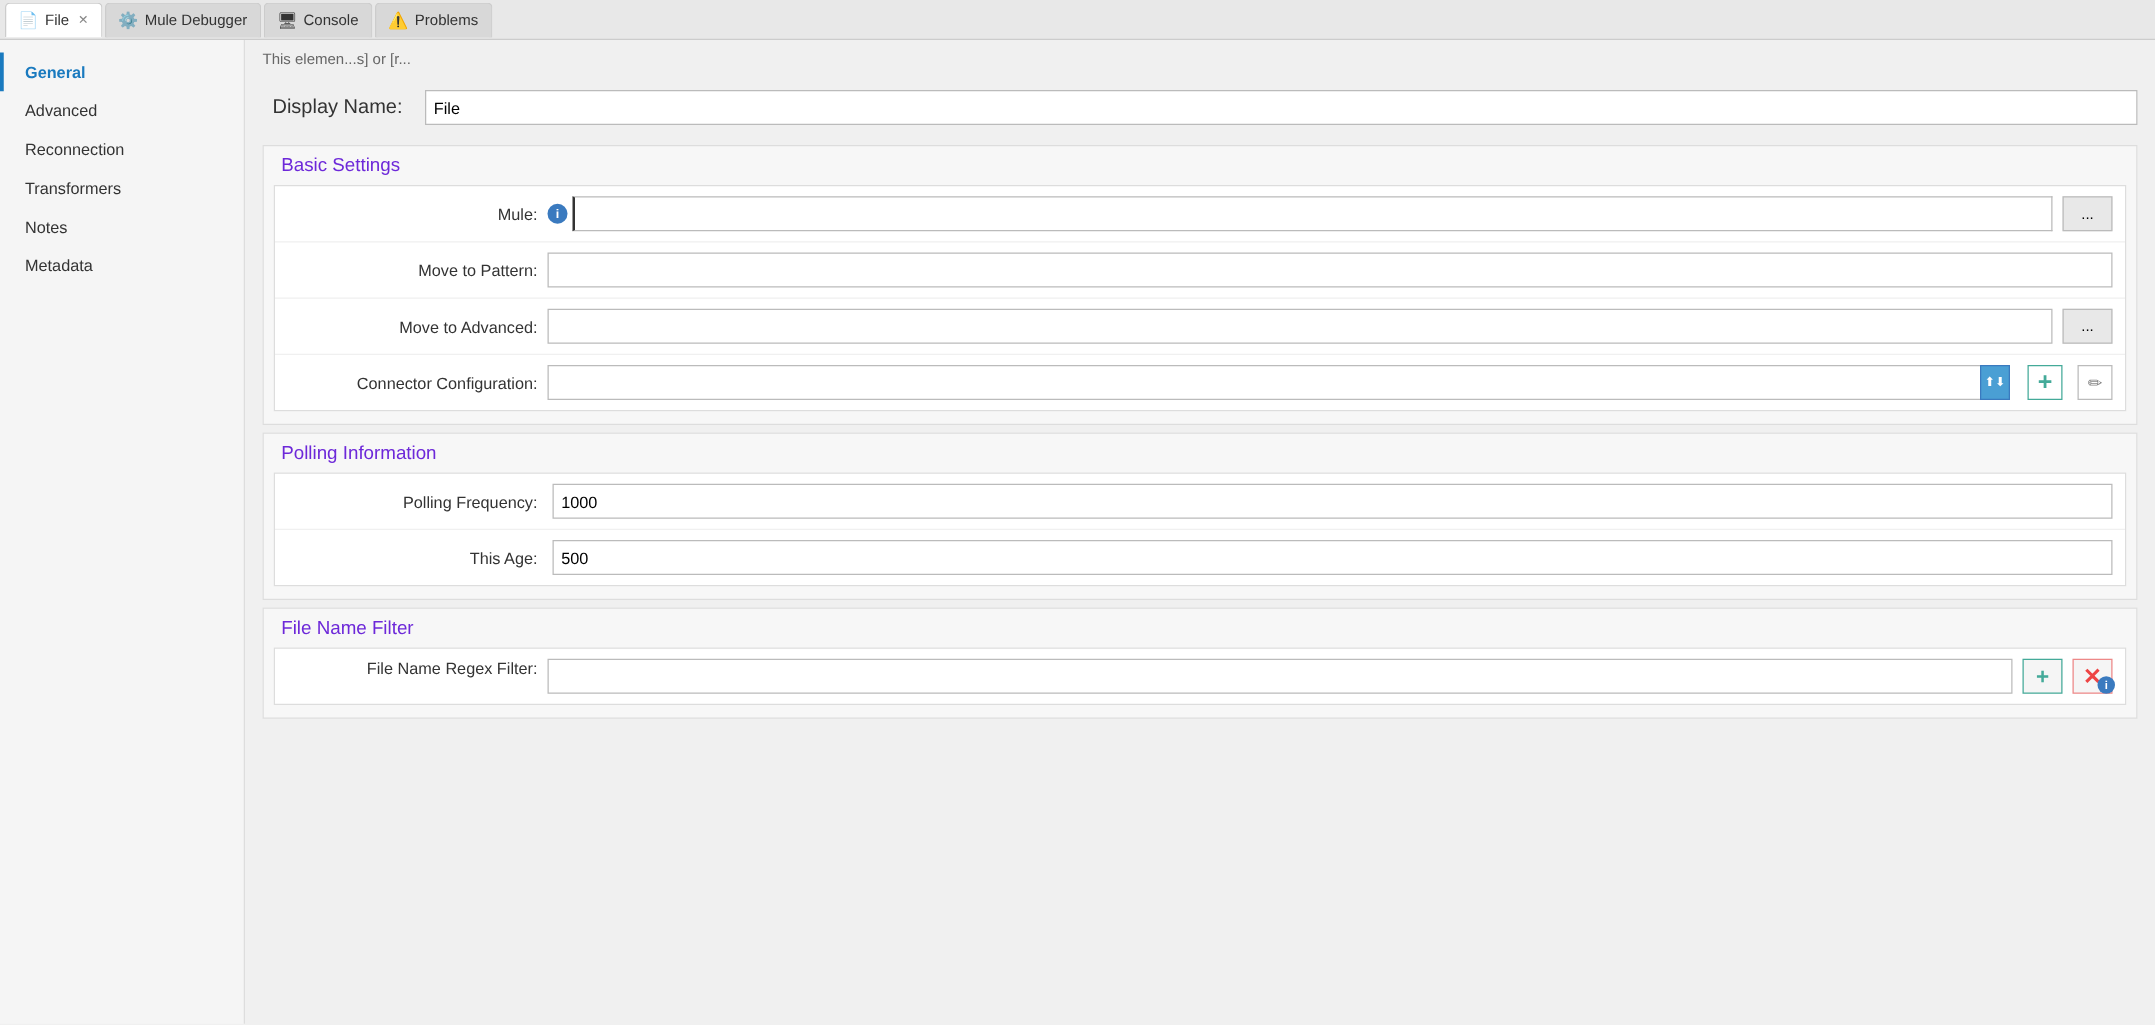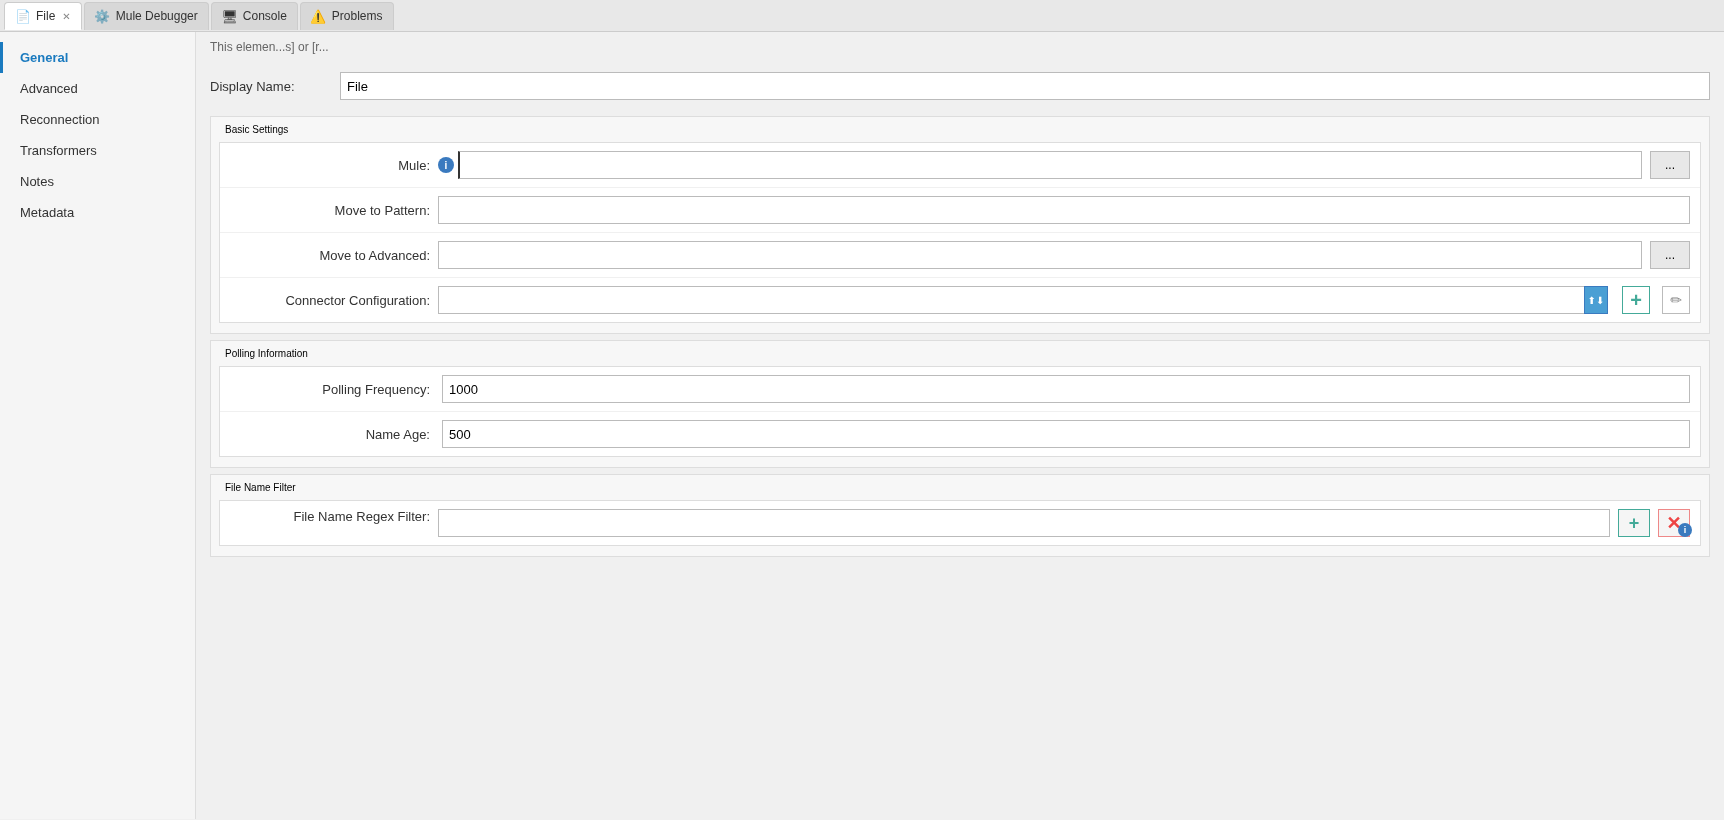--- a/index.html
+++ b/index.html
@@ -92,25 +92,25 @@
     }
 
     
     .display-name-row {
       display: flex;
       align-items: center;
       padding: 10px 14px;
       gap: 10px;
     }
     .display-name-label {
-      font-size: 13px;
+      font-size: 16px;
       font-weight: 500;
       color: #333;
       width: 120px;
-      text-align: left;
+      text-align: center;
       flex-shrink: 0;
     }
     .display-name-input {
       flex: 1;
       height: 28px;
       border: 1px solid #bbb;
       padding: 0 6px;
       font-size: 13px;
       outline: none;
     }
@@ -318,22 +318,22 @@
       font-size: 12px;
       color: #666;
     }
     .outer-section {
       margin: 6px 14px;
       background: #f7f7f7;
       border: 1px solid #ddd;
     }
     .outer-section-title {
       padding: 7px 14px;
-      font-size: 10px;
-      color: #000000;
+      font-size: 15px;
+      color: #6d28d9;
       font-weight: 500;
     }
     .inner-section {
       background: #fff;
       border: 1px solid #ddd;
       margin: 0 8px 10px 8px;
     }
   </style>
 </head>
 <body>
@@ -432,21 +432,21 @@
     <div class="outer-section">
       <div class="outer-section-title">Polling Information</div>
       <div class="inner-section">
 
         <div class="polling-form-row">
           <span class="polling-label">Polling Frequency:</span>
           <input class="polling-input" type="text" value="1000" style="">
         </div>
 
         <div class="polling-form-row">
-          <span class="polling-label">Name Age:</span>
+          <span class="polling-label">This Age:</span>
           <input class="polling-input" type="text" value="500" style="">
         </div>
 
       </div>
     </div>
 
     <div class="outer-section" style="position:relative;">
       <div class="outer-section-title">File Name Filter</div>
       <div class="inner-section" style="position:relative;">
 

